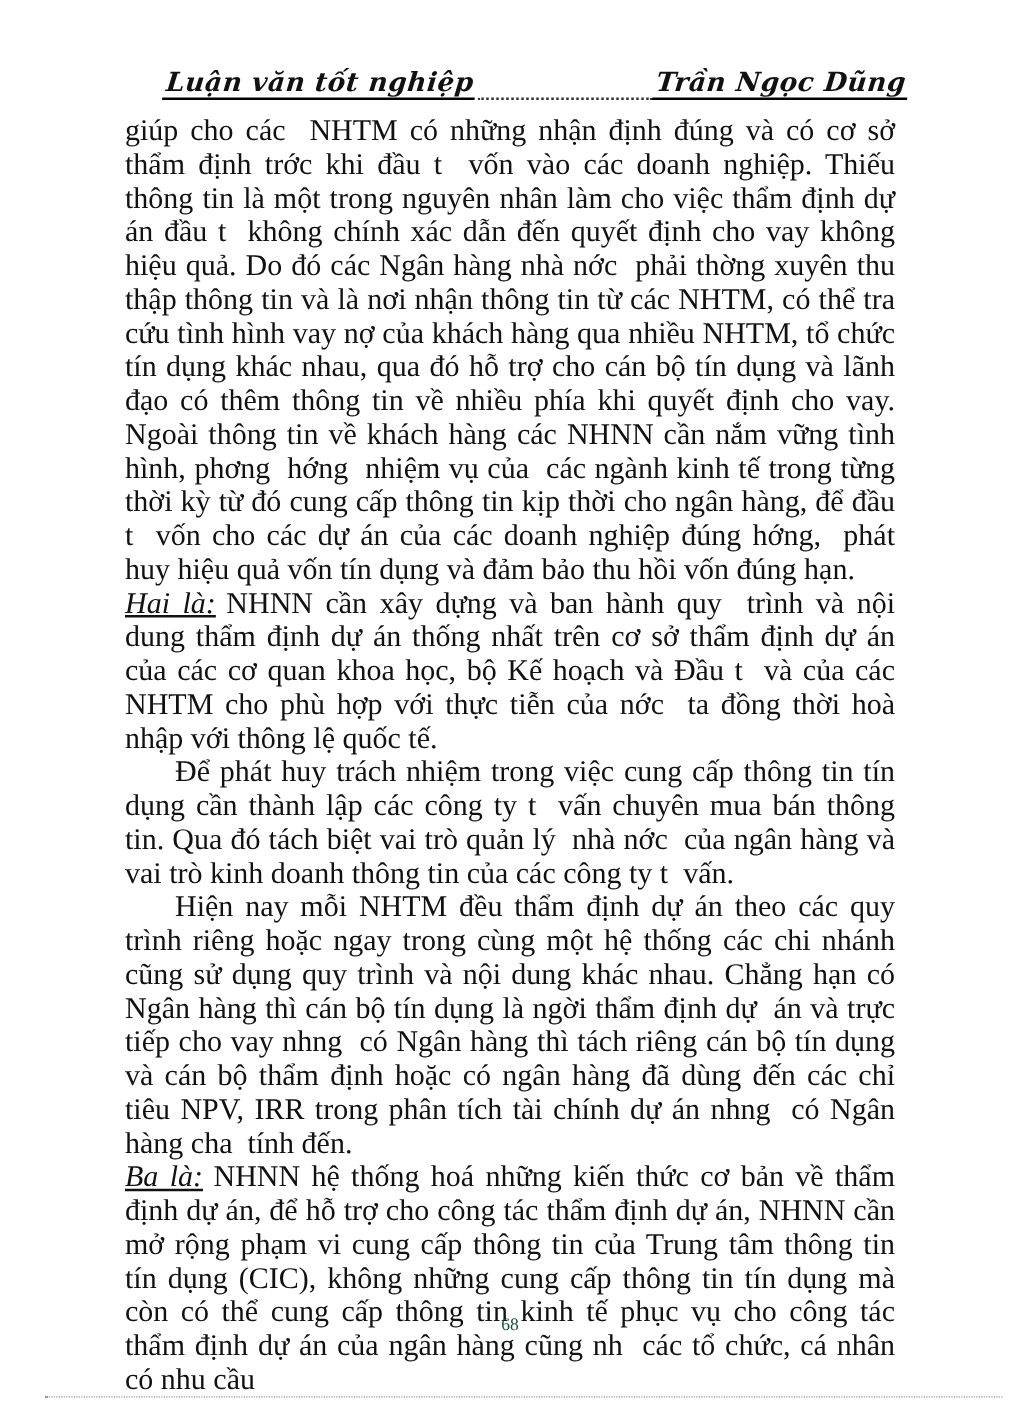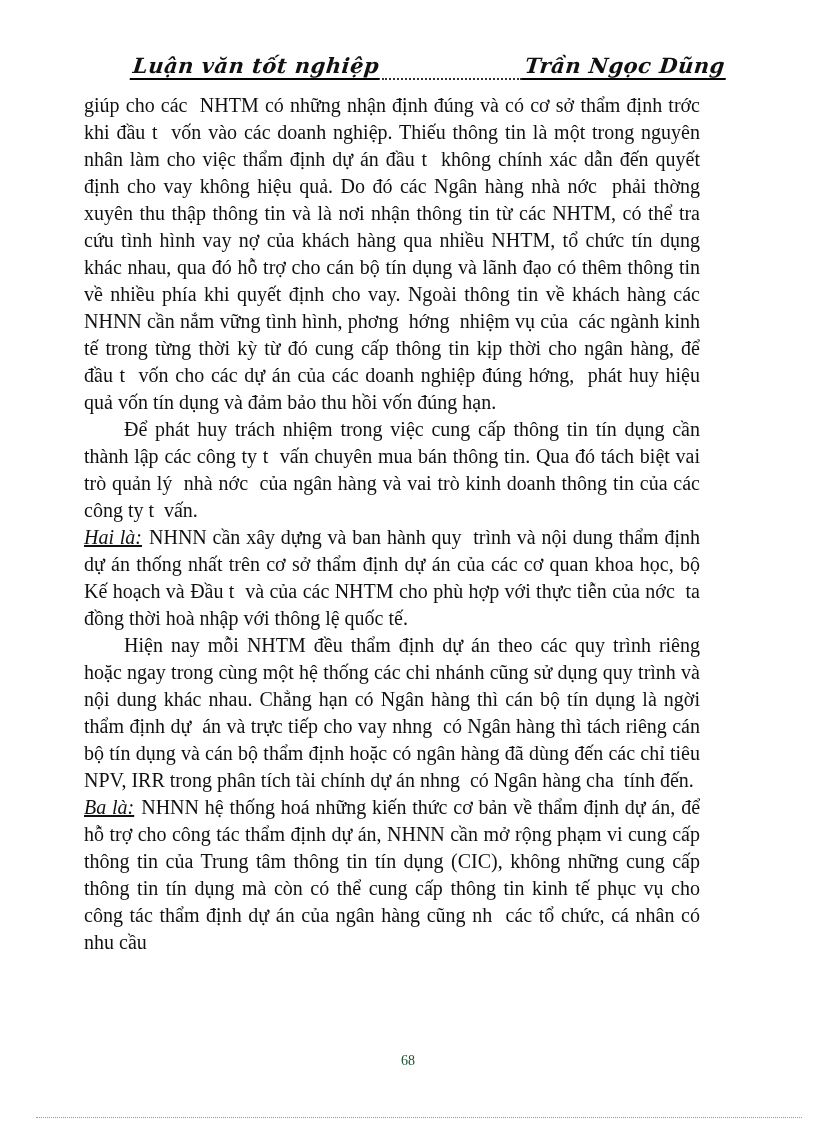--- a/index.html
+++ b/index.html
@@ -42,23 +42,23 @@
   .header .h-fill {
     flex: 1 1 auto;
     border-bottom: 2px dotted #333;
     height: 1px;
     margin: 0 1px;
   }
   
   .body-text {
     position: absolute;
     top: 92px;
-    left: 84px;
+    left: 100px;
     width: 616px;
-    font-size: 20px;
+    font-size: 24px;
     line-height: 27px;
     text-align: justify;
   }
   .para {
     margin: 0;
     white-space: pre-wrap;
   }
   .para.indent {
     text-indent: 40px;
   }
@@ -92,22 +92,22 @@
 <div class="page">
 
   <div class="header">
     <span class="h-text">Luận văn tốt nghiệp</span>
     <span class="h-fill"></span>
     <span class="h-text">Trần Ngọc Dũng</span>
   </div>
 
   <div class="body-text">
     <p class="para"><span>giúp cho các  NHTM có những nhận định đúng và có cơ sở thẩm định trớc khi đầu t  vốn vào các doanh nghiệp. Thiếu thông tin là một trong nguyên nhân làm cho việc thẩm định dự án đầu t  không chính xác dẫn đến quyết định cho vay không hiệu quả. Do đó các Ngân hàng nhà nớc  phải thờng xuyên thu thập thông tin và là nơi nhận thông tin từ các NHTM, có thể tra cứu tình hình vay nợ của khách hàng qua nhiều NHTM, tổ chức tín dụng khác nhau, qua đó hỗ trợ cho cán bộ tín dụng và lãnh đạo có thêm thông tin về nhiều phía khi quyết định cho vay. Ngoài thông tin về khách hàng các NHNN cần nắm vững tình hình, phơng  hớng  nhiệm vụ của  các ngành kinh tế trong từng thời kỳ từ đó cung cấp thông tin kịp thời cho ngân hàng, để đầu t  vốn cho các dự án của các doanh nghiệp đúng hớng,  phát huy hiệu quả vốn tín dụng và đảm bảo thu hồi vốn đúng hạn.</span></p>
+    <p class="para"><span class="lead">Hai là:</span><span>NHNN cần xây dựng và ban hành quy  trình và nội dung thẩm định dự án thống nhất trên cơ sở thẩm định dự án của các cơ quan khoa học, bộ Kế hoạch và Đầu t  và của các NHTM cho phù hợp với thực tiễn của nớc  ta đồng thời hoà nhập với thông lệ quốc tế.</span></p>
     <p class="para indent"><span>Để phát huy trách nhiệm trong việc cung cấp thông tin tín dụng cần thành lập các công ty t  vấn chuyên mua bán thông tin. Qua đó tách biệt vai trò quản lý  nhà nớc  của ngân hàng và vai trò kinh doanh thông tin của các công ty t  vấn.</span></p>
-    <p class="para"><span class="lead">Hai là:</span><span>NHNN cần xây dựng và ban hành quy  trình và nội dung thẩm định dự án thống nhất trên cơ sở thẩm định dự án của các cơ quan khoa học, bộ Kế hoạch và Đầu t  và của các NHTM cho phù hợp với thực tiễn của nớc  ta đồng thời hoà nhập với thông lệ quốc tế.</span></p>
     <p class="para indent"><span>Hiện nay mỗi NHTM đều thẩm định dự án theo các quy trình riêng hoặc ngay trong cùng một hệ thống các chi nhánh cũng sử dụng quy trình và nội dung khác nhau. Chẳng hạn có Ngân hàng thì cán bộ tín dụng là ngời thẩm định dự  án và trực tiếp cho vay nhng  có Ngân hàng thì tách riêng cán bộ tín dụng và cán bộ thẩm định hoặc có ngân hàng đã dùng đến các chỉ tiêu NPV, IRR trong phân tích tài chính dự án nhng  có Ngân hàng cha  tính đến.</span></p>
     <p class="para"><span class="lead">Ba là:</span><span>NHNN hệ thống hoá những kiến thức cơ bản về thẩm định dự án, để hỗ trợ cho công tác thẩm định dự án, NHNN cần mở rộng phạm vi cung cấp thông tin của Trung tâm thông tin tín dụng (CIC), không những cung cấp thông tin tín dụng mà còn có thể cung cấp thông tin kinh tế phục vụ cho công tác thẩm định dự án của ngân hàng cũng nh  các tổ chức, cá nhân có nhu cầu</span></p>
   </div>
 
   <div class="pagenum">68</div>
 
   <div class="footer-rule"></div>
 
 </div>
 

